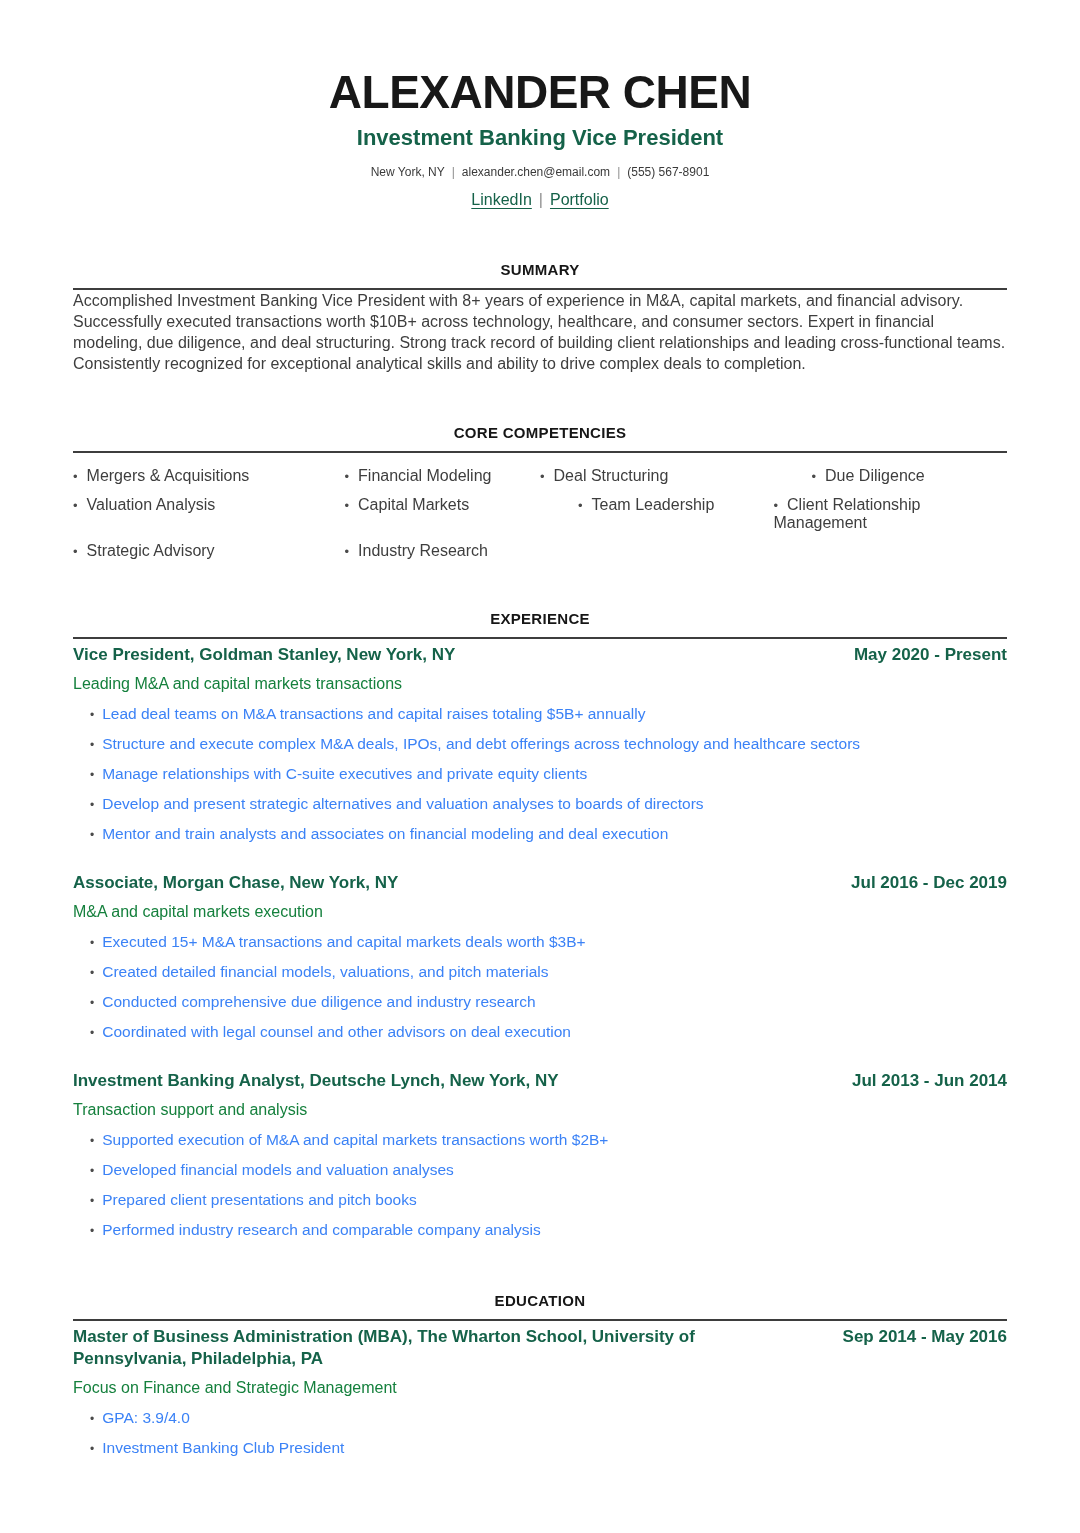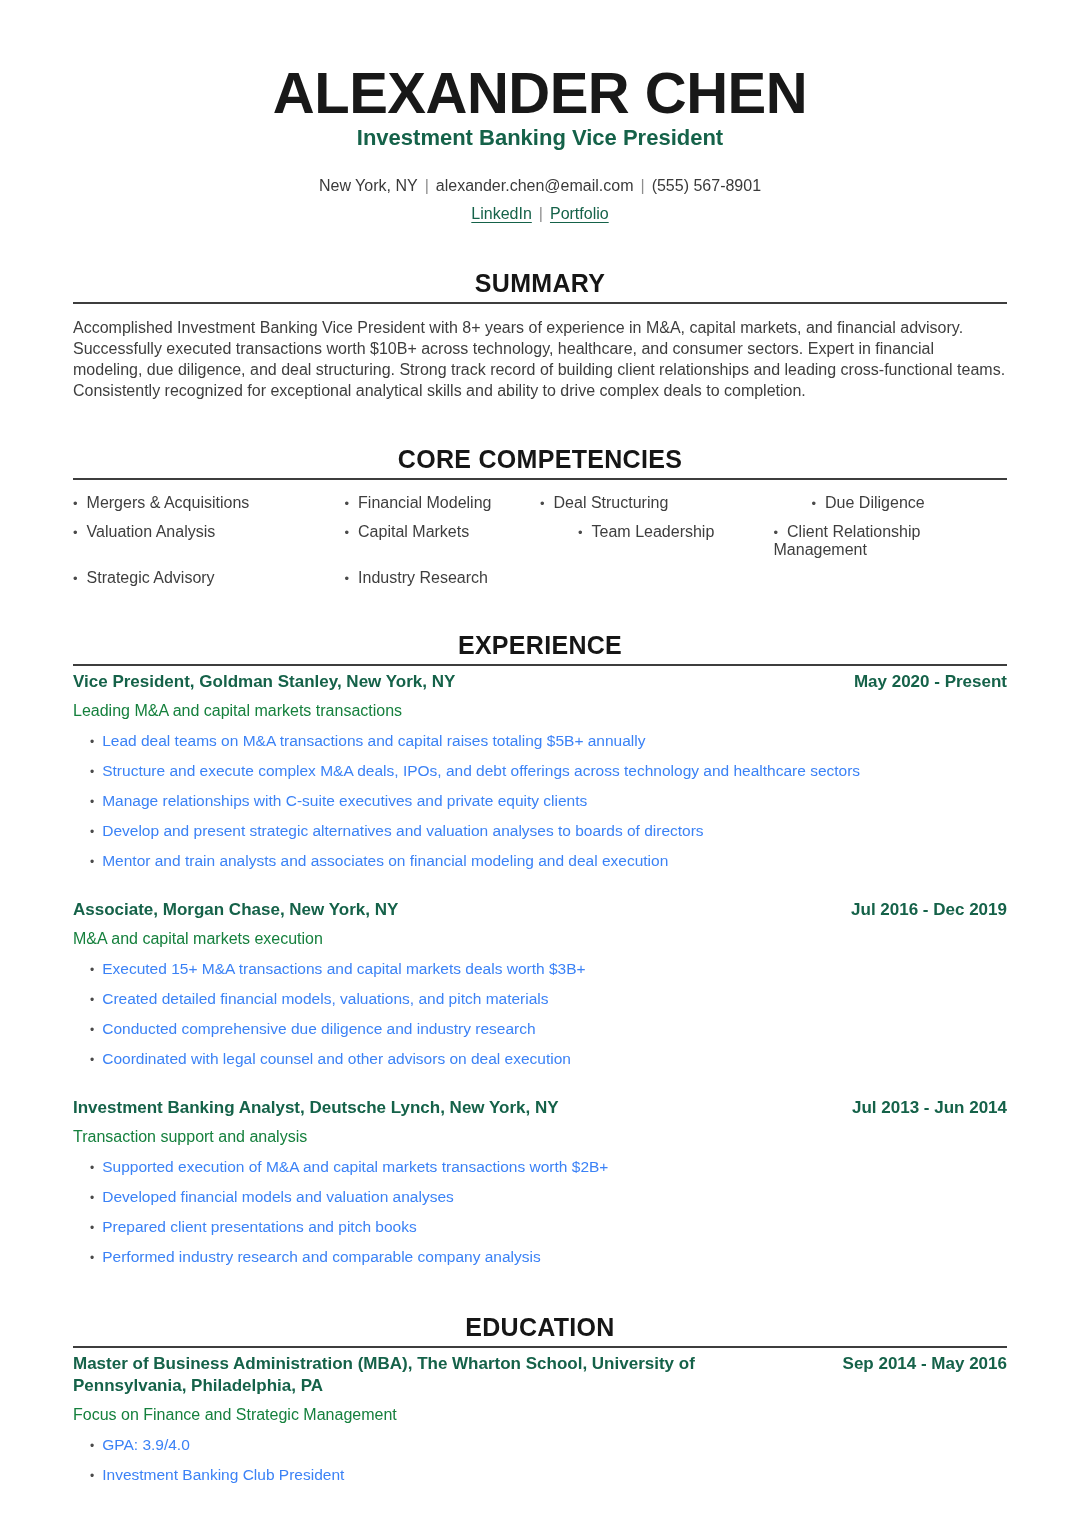--- a/index.html
+++ b/index.html
@@ -8,47 +8,47 @@
     width: 1080px; height: 1533px;
     font-family: "Liberation Sans", "DejaVu Sans", sans-serif;
     color: #3d3d3d;
     overflow: hidden;
   }
   .page { padding: 66px 73px 0 73px; }
 
   
   .resume-header { text-align: center; }
   .candidate-name {
-    font-size: 58px; font-weight: 700; color: #181818;
+    font-size: 46px; font-weight: 700; color: #181818;
     letter-spacing: -0.5px; line-height: 53px;
   }
   .candidate-title {
     font-size: 22px; font-weight: 700; color: #156249;
     margin-top: 6px; line-height: 26px;
   }
   .contact-line {
-    font-size: 16px; color: #3a3a3a; margin-top: 24px; line-height: 22px;
+    font-size: 12px; color: #3a3a3a; margin-top: 10px; line-height: 22px;
   }
   .sep { color: #8d8d8d; padding: 0 7px; }
   .links-line { font-size: 16px; margin-top: 6px; line-height: 22px; }
   .links-line a {
     color: #156249; text-decoration: underline; text-underline-offset: 3px;
     cursor: pointer;
   }
 
   
   .section { margin-top: 47px; }
   .section-heading {
-    text-align: center; font-size: 25px; font-weight: 700; color: #161616;
+    text-align: center; font-size: 15px; font-weight: 700; color: #161616;
     letter-spacing: 0.3px; line-height: 23px; margin-bottom: 7px;
   }
   .rule { height: 2px; background: #3d3d3d; }
 
   .summary-text {
-    margin-top: 13px; font-size: 16px; line-height: 21px; color: #3e3e3e;
+    font-size: 16px; line-height: 21px; color: #3e3e3e;
   }
 
   
   .comp-grid {
     margin-top: 14px;
     display: grid; grid-template-columns: 1fr 1fr 1fr 1fr; row-gap: 11px;
   }
   .comp-item { font-size: 16px; line-height: 17px; color: #3e3e3e; }
   .comp-item.right-col { padding-left: 38px; }
   .comp-item::before { content: "•"; font-size: 13px; color: #4a4a4a; padding-right: 9px; }

